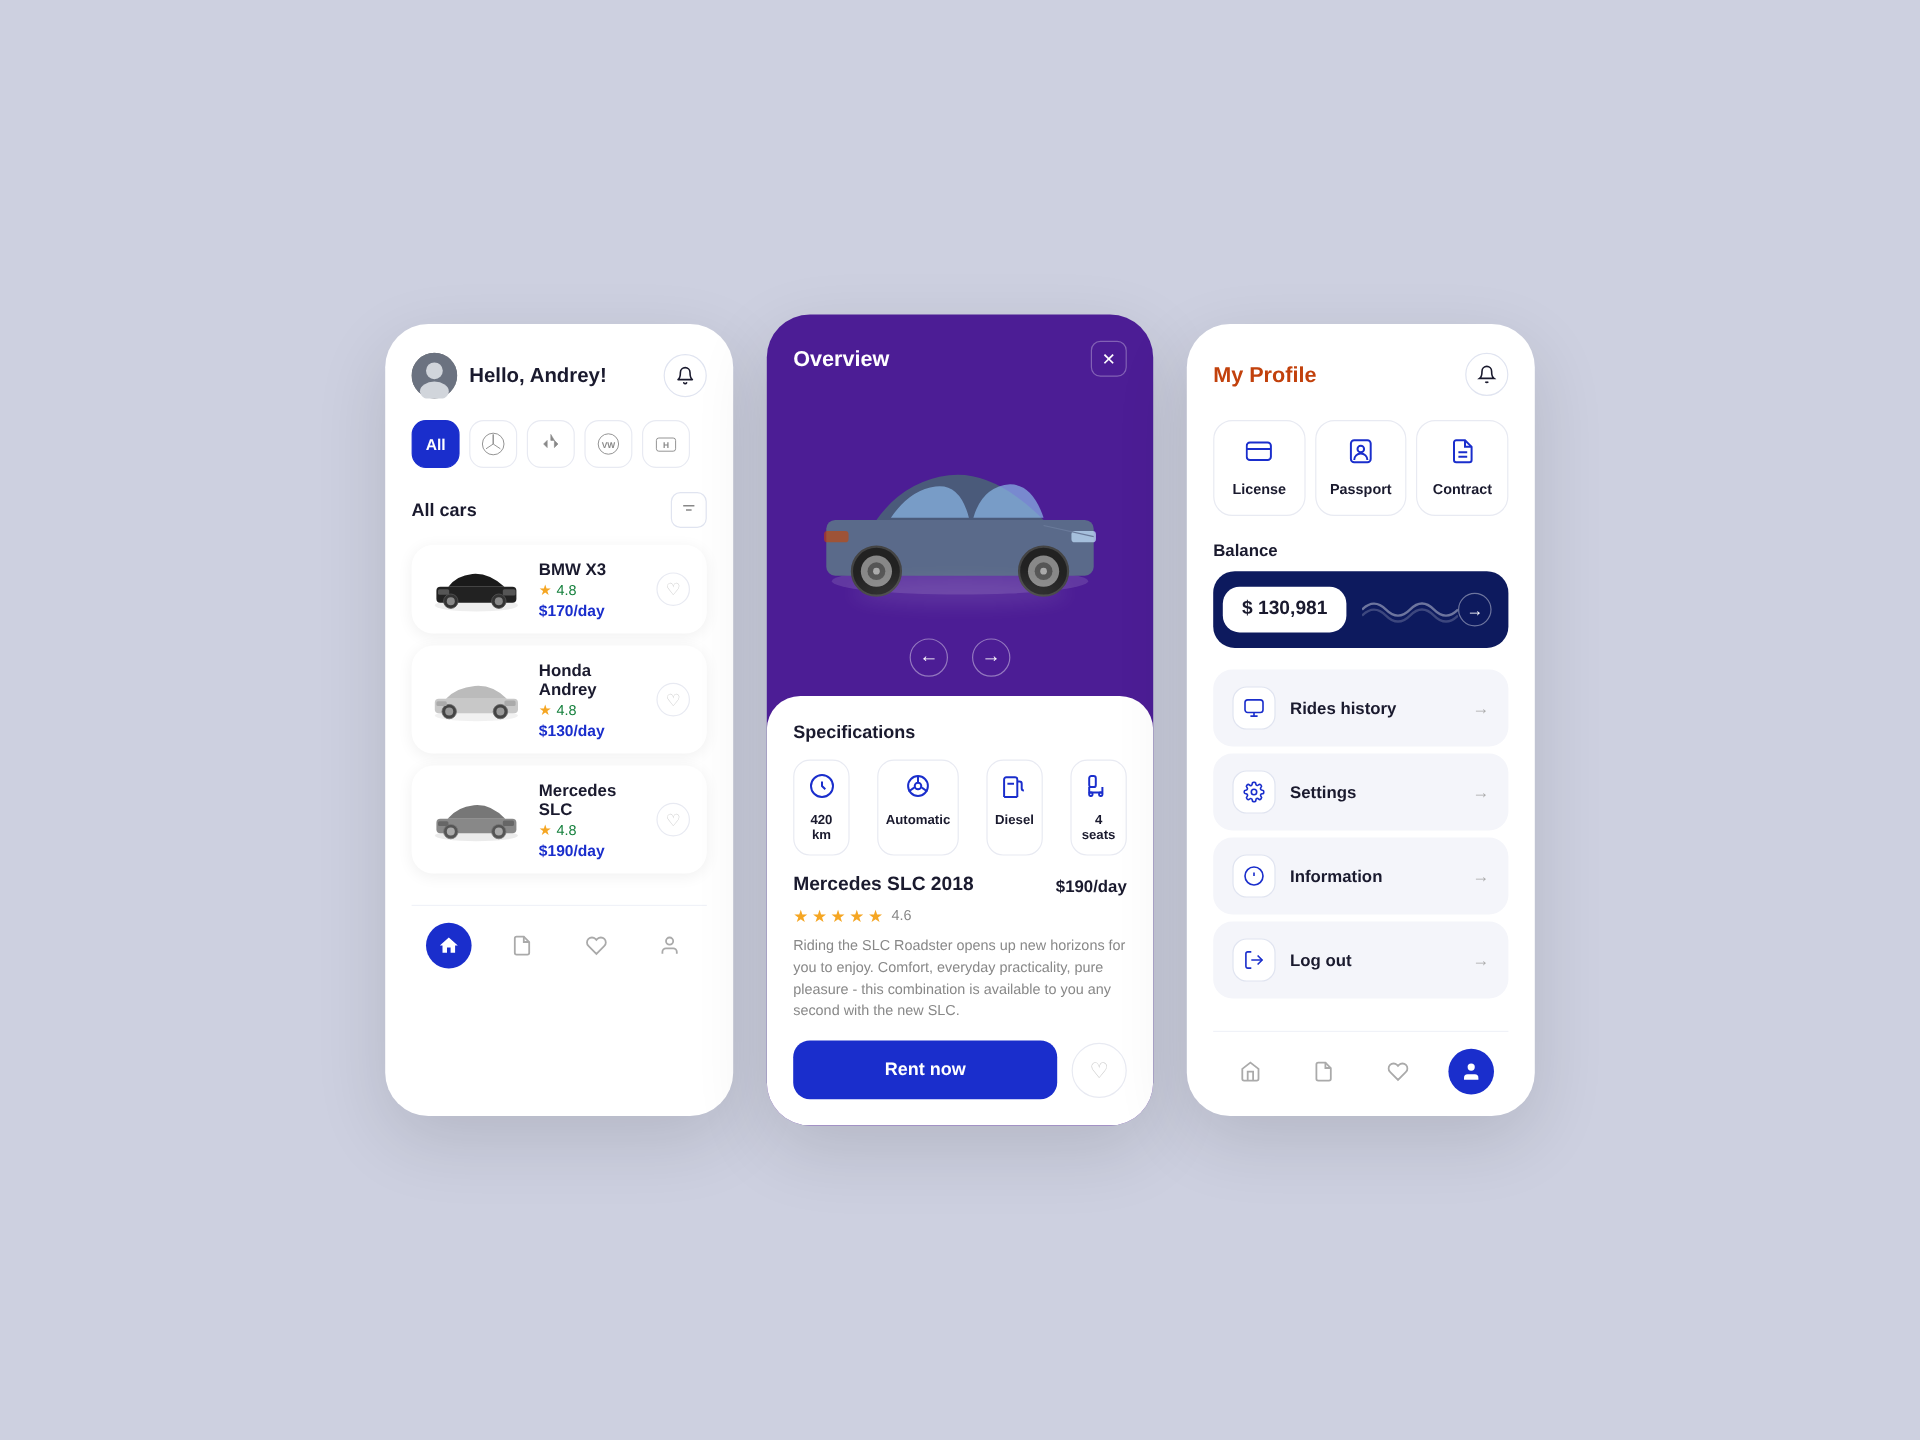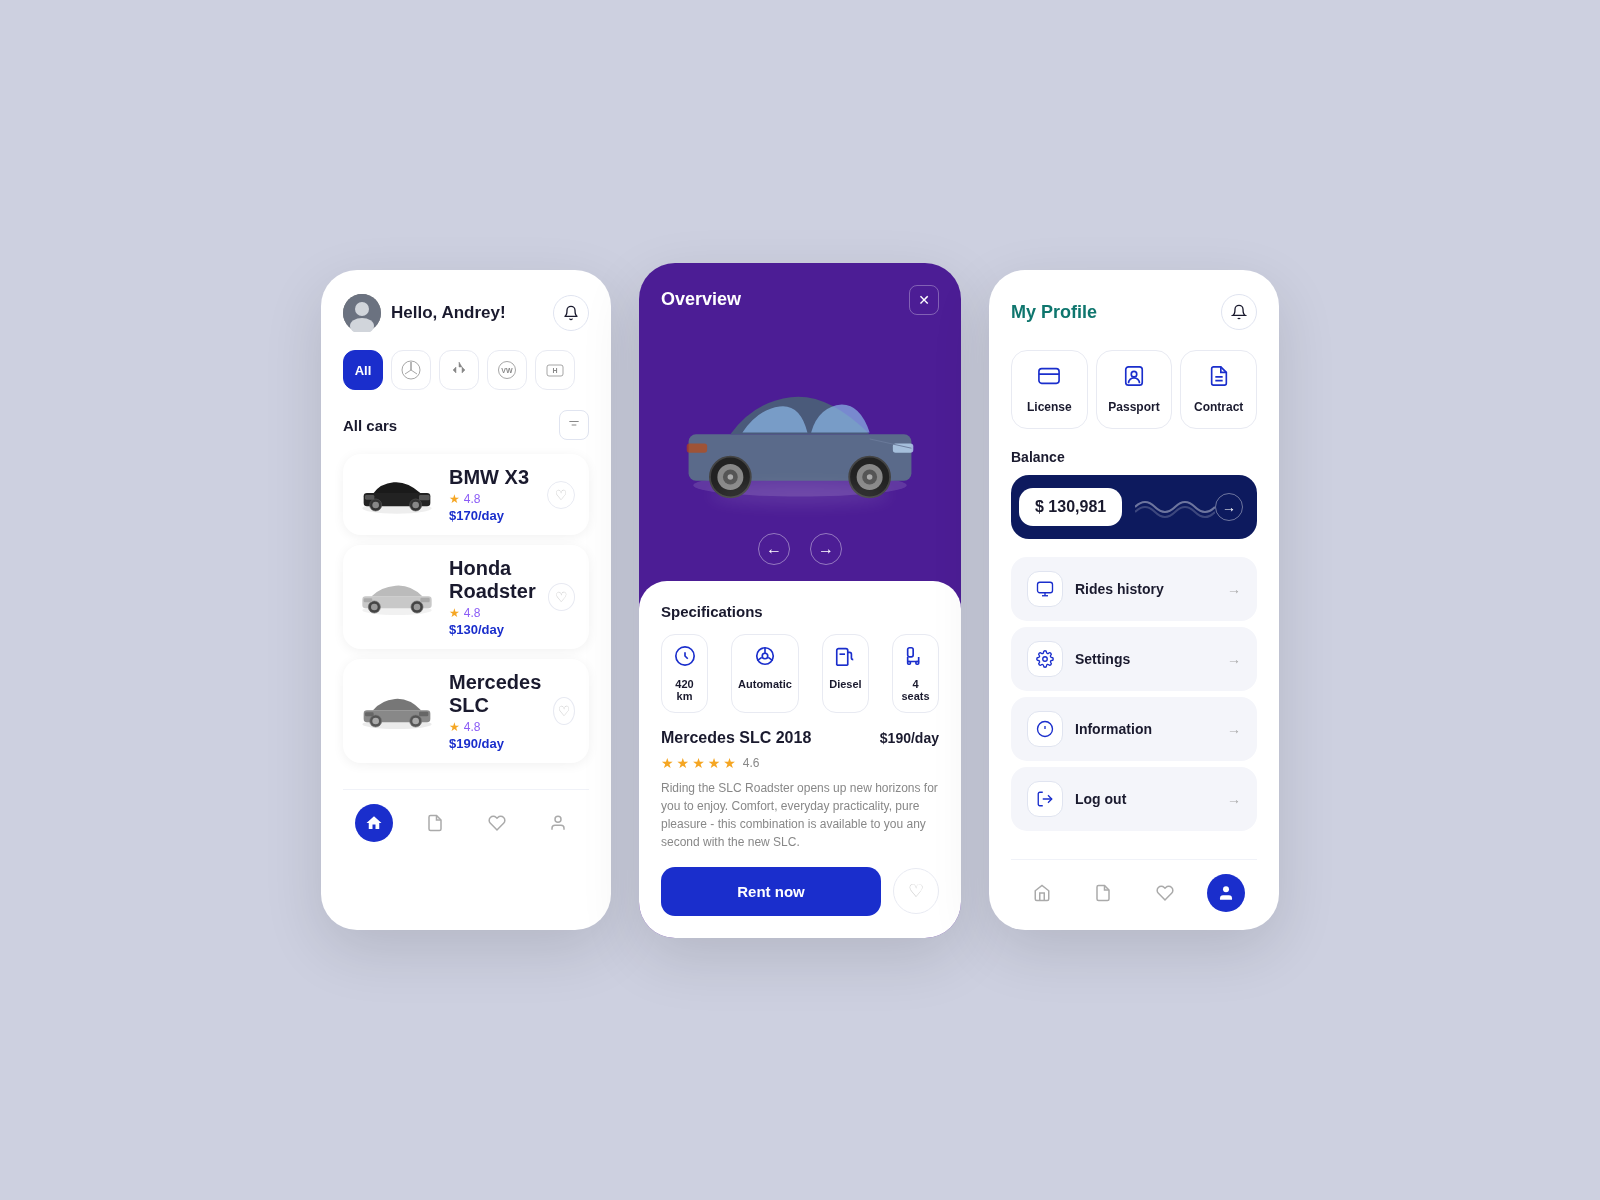--- a/index.html
+++ b/index.html
@@ -43,24 +43,24 @@
     .brand-btn.active { background: #1a2ecc; border-color: #1a2ecc; color: #fff; font-weight: 700; font-size: 13px; }
     .brand-btn svg { width: 20px; height: 20px; }
     .section-header { display: flex; align-items: center; justify-content: space-between; margin-bottom: 14px; }
     .section-title { font-size: 15px; font-weight: 700; color: #1a1a2e; }
     .filter-btn { width: 30px; height: 30px; border-radius: 8px; border: 1.5px solid #e0e4f0; display: flex; align-items: center; justify-content: center; background: #fff; cursor: pointer; }
     .car-list { display: flex; flex-direction: column; gap: 10px; padding-bottom: 16px; }
     .car-card { background: #fff; border-radius: 18px; padding: 12px 14px; display: flex; align-items: center; gap: 12px; box-shadow: 0 2px 12px rgba(0,0,0,0.06); }
     .car-img { width: 80px; height: 50px; flex-shrink: 0; display: flex; align-items: center; justify-content: center; }
     .car-img svg { width: 80px; height: 50px; }
     .car-info { flex: 1; }
-    .car-name { font-size: 20px; font-weight: 700; color: #1a1a2e; margin-bottom: 3px; }
+    .car-name { font-size: 14px; font-weight: 700; color: #1a1a2e; margin-bottom: 3px; }
     .car-rating { display: flex; align-items: center; gap: 4px; margin-bottom: 2px; }
     .star { color: #f5a623; font-size: 12px; }
-    .rating-val { font-size: 12px; color: #8b5cf6; }
+    .rating-val { font-size: 12px; color: #15803d; }
     .car-price { font-size: 13px; font-weight: 700; color: #1a2ecc; }
     .heart-btn { width: 28px; height: 28px; border-radius: 50%; border: 1.5px solid #e8eaf2; display: flex; align-items: center; justify-content: center; background: #fff; cursor: pointer; color: #ccc; font-size: 14px; }
     .bottom-nav { display: flex; justify-content: space-around; align-items: center; padding: 14px 0 18px; border-top: 1px solid #f0f2f8; margin-top: 10px; }
     .nav-btn { width: 38px; height: 38px; border-radius: 50%; display: flex; align-items: center; justify-content: center; cursor: pointer; color: #aaa; font-size: 16px; }
     .nav-btn.active { background: #1a2ecc; color: #fff; }
 
     
     .center-top { padding: 22px 22px 0; }
     .overview-header { display: flex; align-items: center; justify-content: space-between; margin-bottom: 10px; }
     .overview-title { font-size: 18px; font-weight: 700; color: #fff; }
@@ -82,21 +82,21 @@
     .star-filled { color: #f5a623; font-size: 14px; }
     .star-half { color: #f5a623; font-size: 14px; }
     .rating-num { font-size: 12px; color: #888; margin-left: 4px; }
     .car-desc { font-size: 12px; color: #888; line-height: 1.5; margin-bottom: 16px; }
     .rent-row { display: flex; align-items: center; gap: 12px; padding-bottom: 22px; }
     .rent-btn { flex: 1; background: #1a2ecc; color: #fff; border: none; border-radius: 14px; padding: 16px; font-size: 15px; font-weight: 700; cursor: pointer; }
     .fav-btn { width: 46px; height: 46px; border-radius: 50%; border: 1.5px solid #e8eaf2; display: flex; align-items: center; justify-content: center; background: #fff; cursor: pointer; font-size: 18px; color: #ccc; }
 
     
     .right-header { display: flex; align-items: center; justify-content: space-between; margin-bottom: 20px; }
-    .right-title { font-size: 18px; font-weight: 700; color: #0f766e; text-align: right; }
+    .right-title { font-size: 18px; font-weight: 700; color: #c2410c; text-align: right; }
     .profile-section { display: flex; align-items: center; gap: 14px; margin-bottom: 20px; }
     .profile-avatar { width: 60px; height: 60px; border-radius: 16px; background: linear-gradient(135deg, #555, #888); flex-shrink: 0; overflow: hidden; }
     .profile-name { font-size: 15px; font-weight: 700; color: #1a1a2e; line-height: 1.3; }
     .edit-profile { display: flex; align-items: center; gap: 4px; color: #1a2ecc; font-size: 12px; font-weight: 600; cursor: pointer; margin-top: 3px; }
     .docs-row { display: flex; gap: 8px; margin-bottom: 20px; }
     .doc-card { flex: 1; border: 1.5px solid #e8eaf2; border-radius: 16px; padding: 14px 10px; display: flex; flex-direction: column; align-items: center; gap: 8px; cursor: pointer; justify-content: flex-end; }
     .doc-icon { font-size: 20px; color: #1a2ecc; }
     .doc-label { font-size: 12px; color: #1a1a2e; font-weight: 600; text-align: center; }
     .balance-section { margin-bottom: 18px; }
     .balance-label { font-size: 14px; font-weight: 700; color: #1a1a2e; margin-bottom: 10px; }
@@ -223,21 +223,21 @@
             <path d="M22 34 Q35 20 58 18 Q80 16 98 34" fill="#bbb"></path>
             <circle cx="26" cy="50" r="9" fill="#444" stroke="#666" stroke-width="1"></circle>
             <circle cx="26" cy="50" r="5" fill="#999"></circle>
             <circle cx="90" cy="50" r="9" fill="#444" stroke="#666" stroke-width="1"></circle>
             <circle cx="90" cy="50" r="5" fill="#999"></circle>
             <rect x="95" y="36" width="14" height="7" rx="2" fill="#aaa"></rect>
             <rect x="10" y="37" width="13" height="6" rx="2" fill="#aaa"></rect>
           </svg>
         </div>
         <div class="car-info">
-          <div class="car-name">Honda Roadster</div>
+          <div class="car-name">Honda Andrey</div>
           <div class="car-rating">
             <span class="star">★</span>
             <span class="rating-val">4.8</span>
           </div>
           <div class="car-price">$130/day</div>
         </div>
         <div class="heart-btn">♡</div>
       </div>
 
       <div class="car-card">

